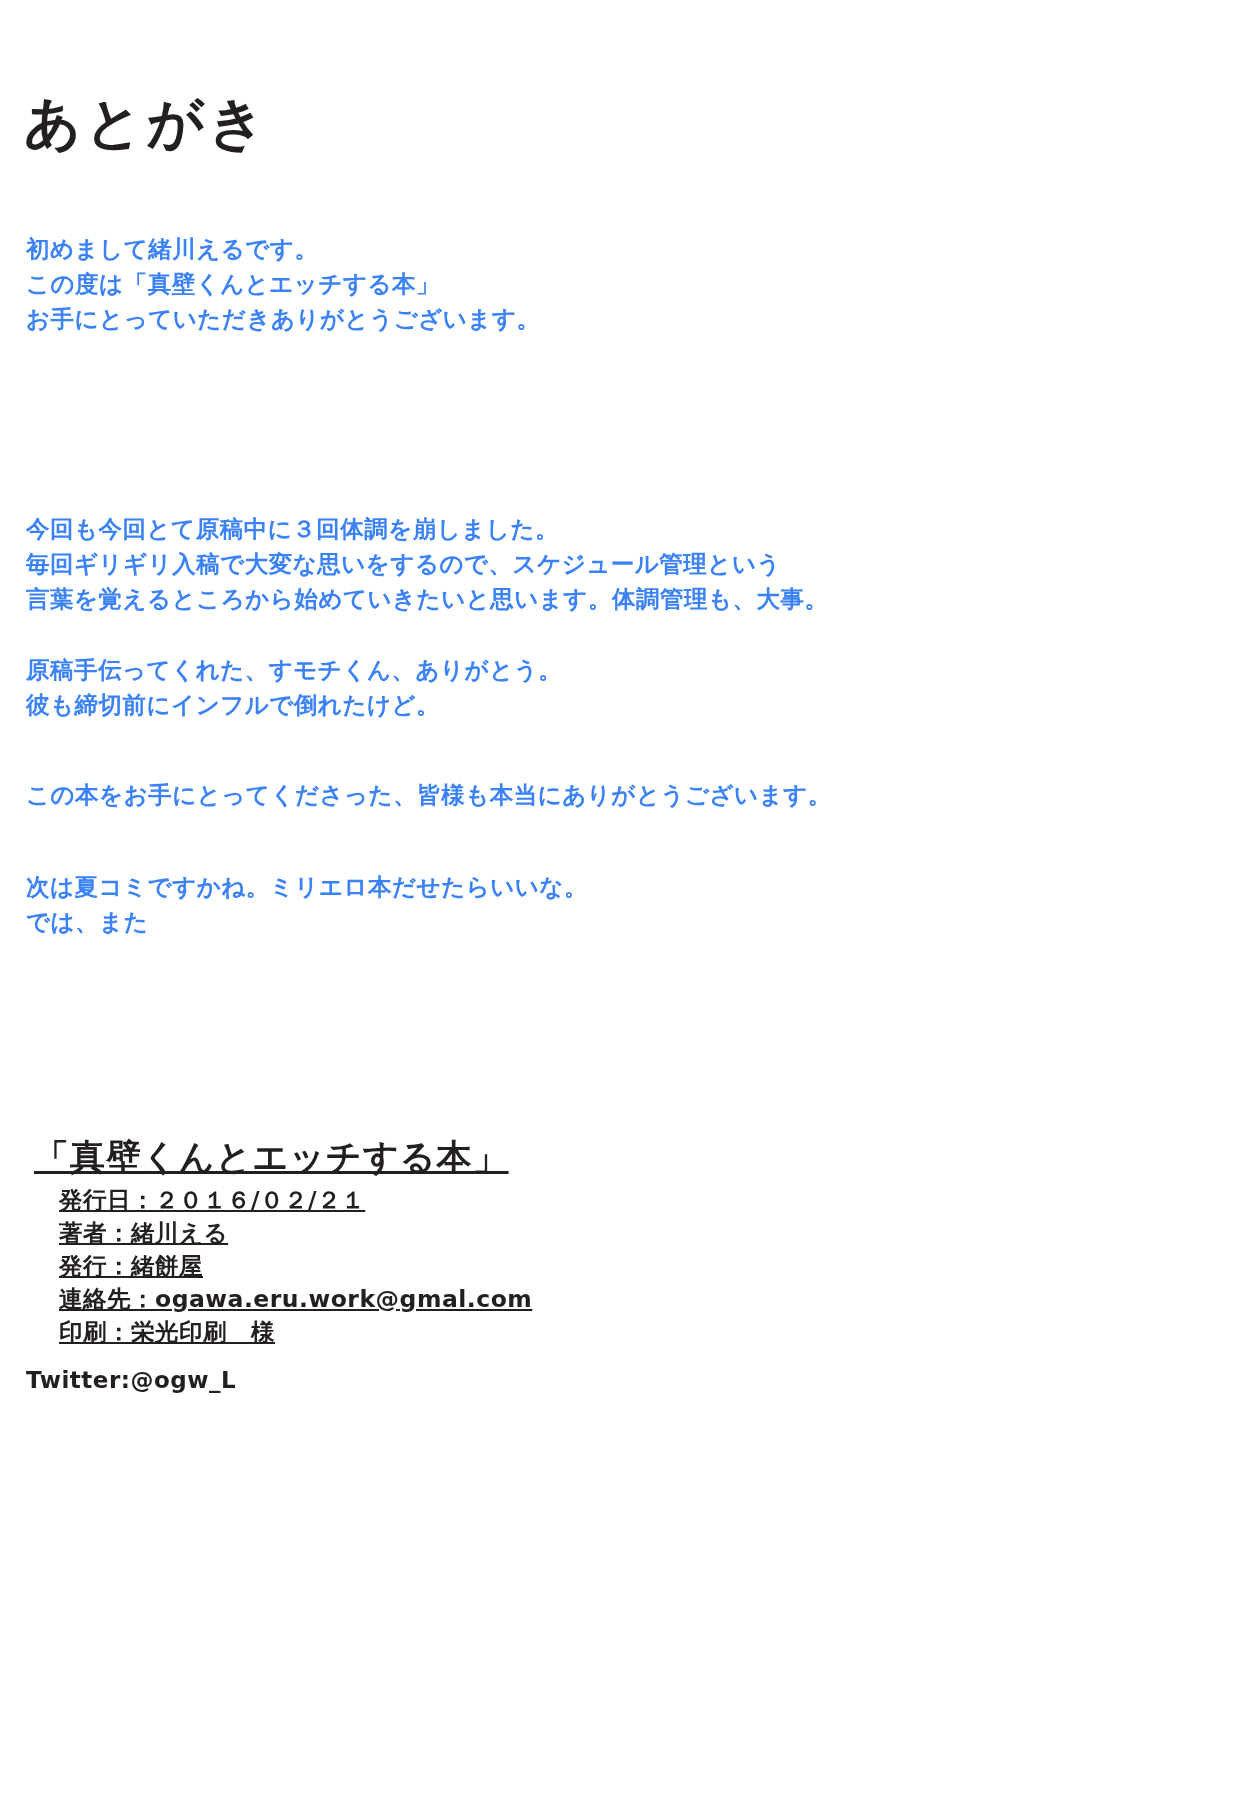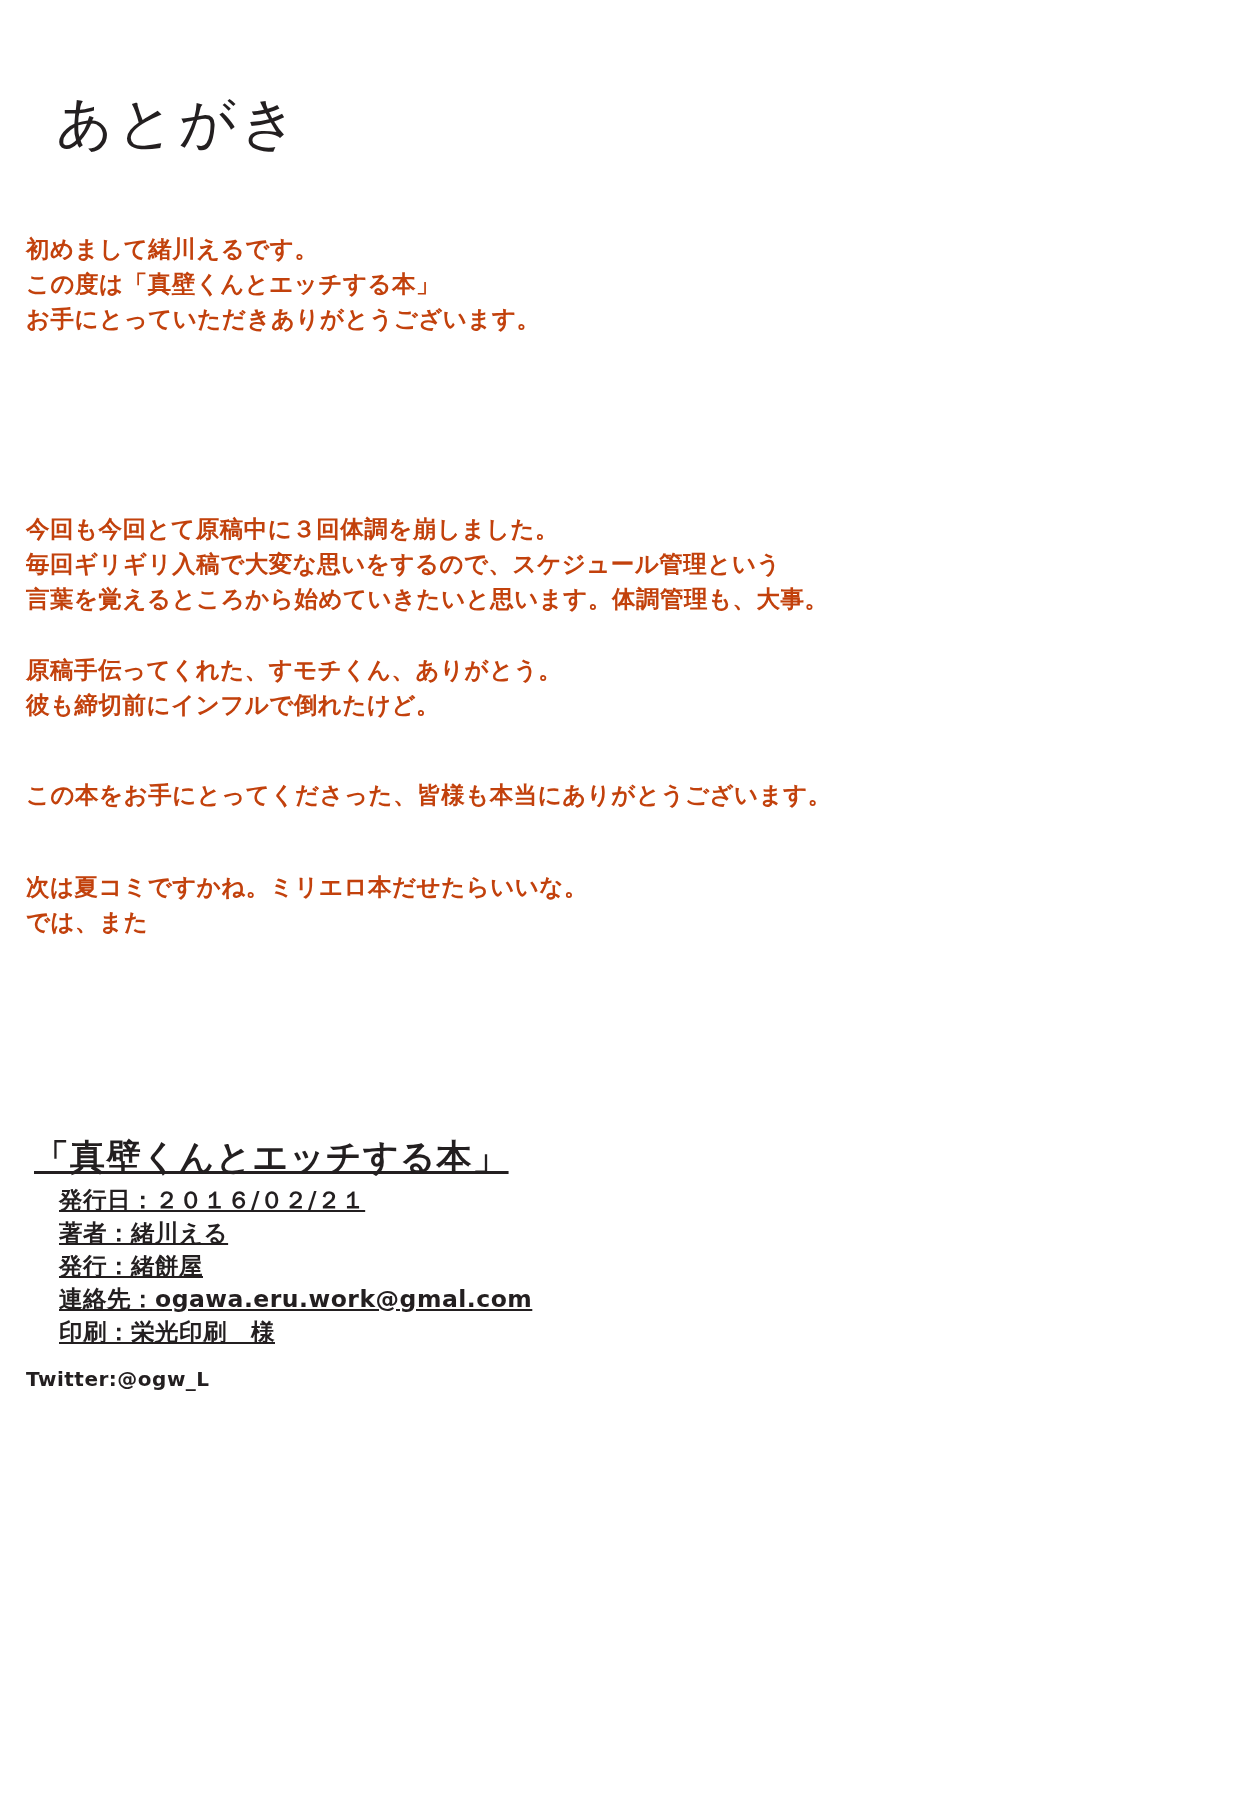--- a/index.html
+++ b/index.html
@@ -15,35 +15,34 @@
     font-family: "DejaVu Sans", "Liberation Sans", sans-serif;
     color: #231f20;
     overflow: hidden;
     box-sizing: border-box;
   }
   .afterword-title {
     position: absolute;
     left: 24px;
     top: 92px;
     font-size: 56px;
-    font-weight: 400;
+    font-weight: 700;
     letter-spacing: 4px;
     line-height: 1.1;
     color: #231f20;
     white-space: pre;
-    margin-left: 32px;
   }
   .body-block {
     position: absolute;
     left: 26px;
     font-size: 23.5px;
     font-weight: 700;
     line-height: 35px;
     letter-spacing: 0.5px;
-    color: #c2410c;
+    color: #3b82f6;
     white-space: pre-wrap;
   }
   .b1 { top: 232px; }
   .b2 { top: 355px; }
   .b3 { top: 512px; }
   .b4 { top: 653px; }
   .b5 { top: 778px; }
   .b6 { top: 870px; }
 
   .colophon {
@@ -66,21 +65,21 @@
     font-weight: 700;
     line-height: 33px;
     letter-spacing: 0.5px;
     white-space: pre;
     margin-left: 25px;
   }
   .twitter-line {
     position: absolute;
     left: 26px;
     top: 1367px;
-    font-size: 20px;
+    font-size: 23px;
     font-weight: 700;
     letter-spacing: 0.5px;
     color: #231f20;
     white-space: pre;
   }
 </style>
 </head>
 <body>
 
 <div class="page">

